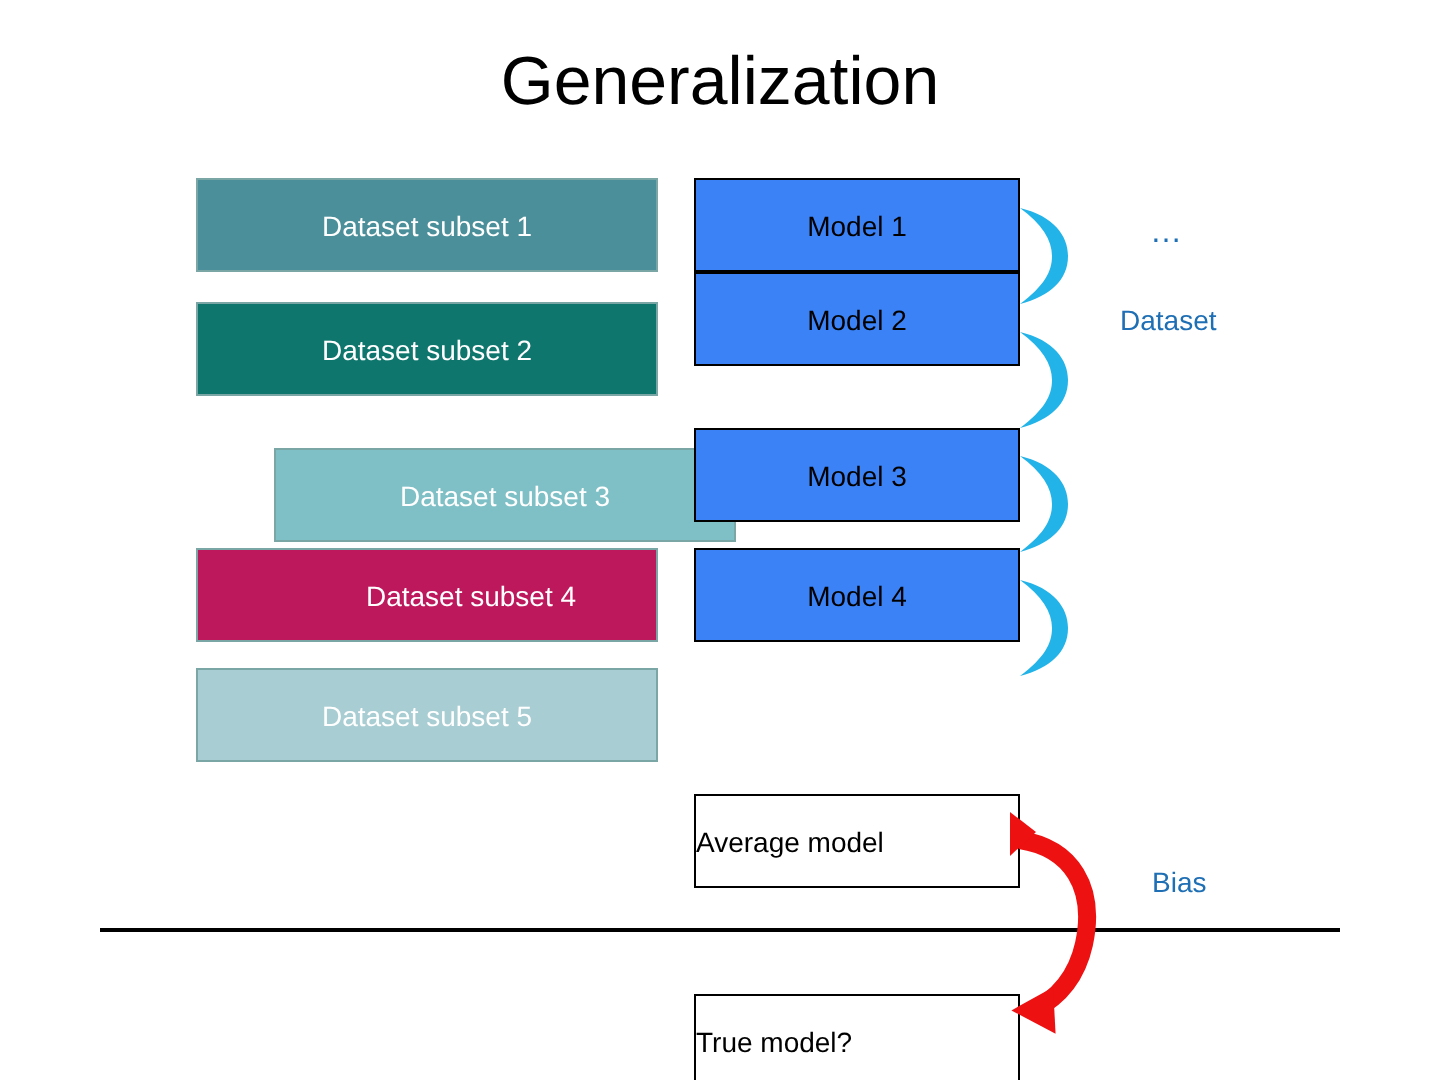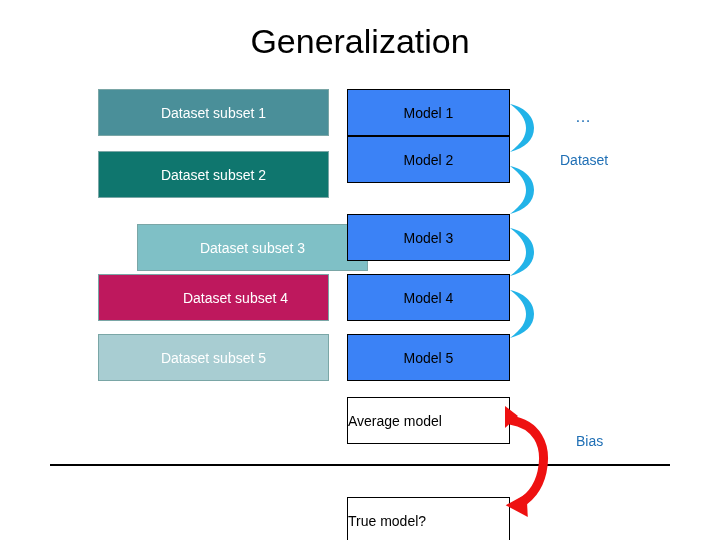--- a/index.html
+++ b/index.html
@@ -128,23 +128,20 @@
   </div>
   <div class="model-box" id="model-1" style="top: 136px;">
     <span>Model 2</span>
   </div>
   <div class="model-box" id="model-2" style="top: 214px;">
     <span>Model 3</span>
   </div>
   <div class="model-box" id="model-3" style="top: 274px;">
     <span>Model 4</span>
   </div>
-  <div class="model-box" id="model-4" style="top: 334px;">
-    <span>Model 5</span>
-  </div>
 
   <div class="bottom-box" id="bottom-0" style="top: 397px;">
     <span>Average model</span>
   </div>
   <div class="bottom-box" id="bottom-1" style="top: 481px; margin-top: 16px;">
     <span>True model?</span>
   </div>
 
   <div id="hline"></div>
 

